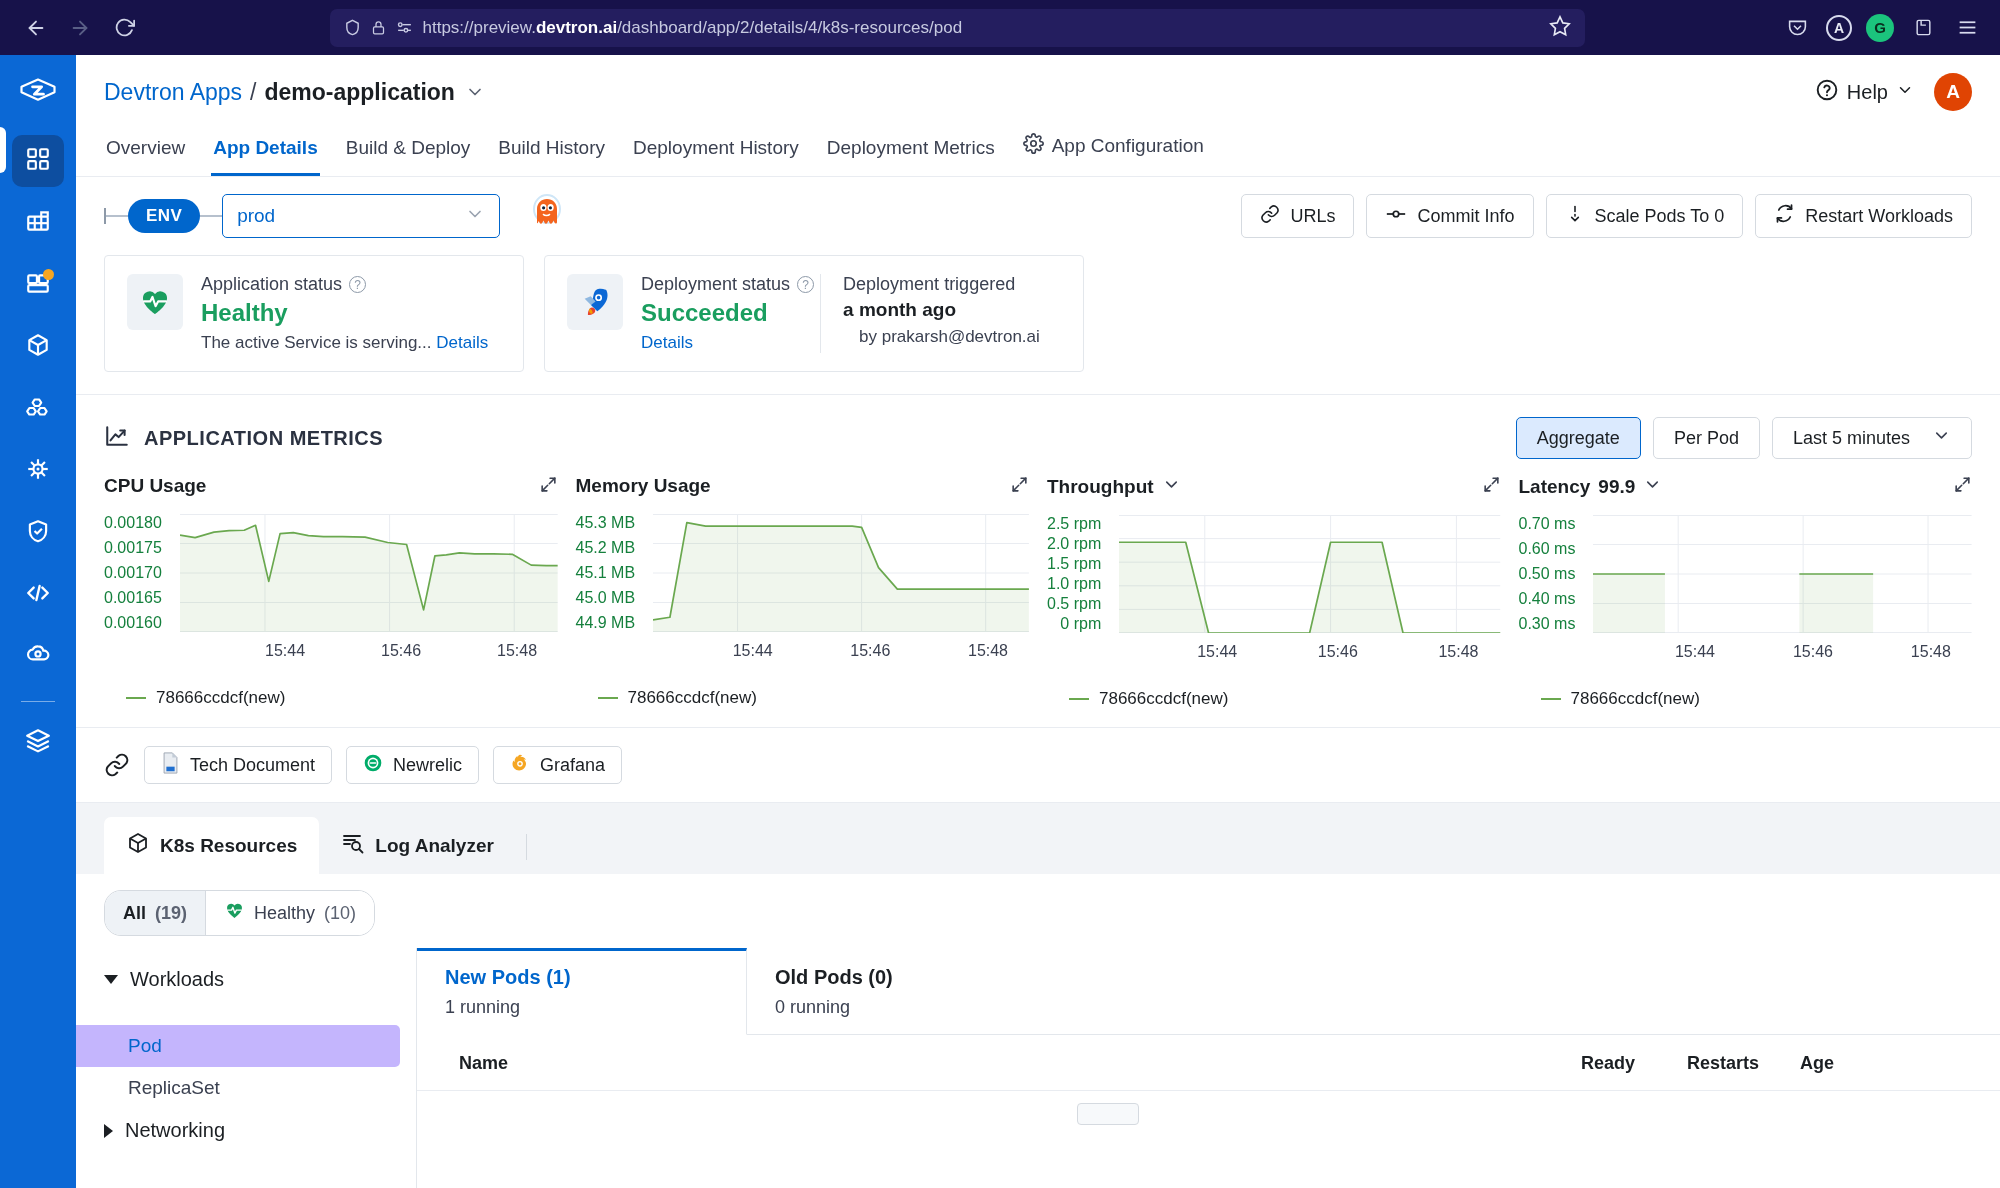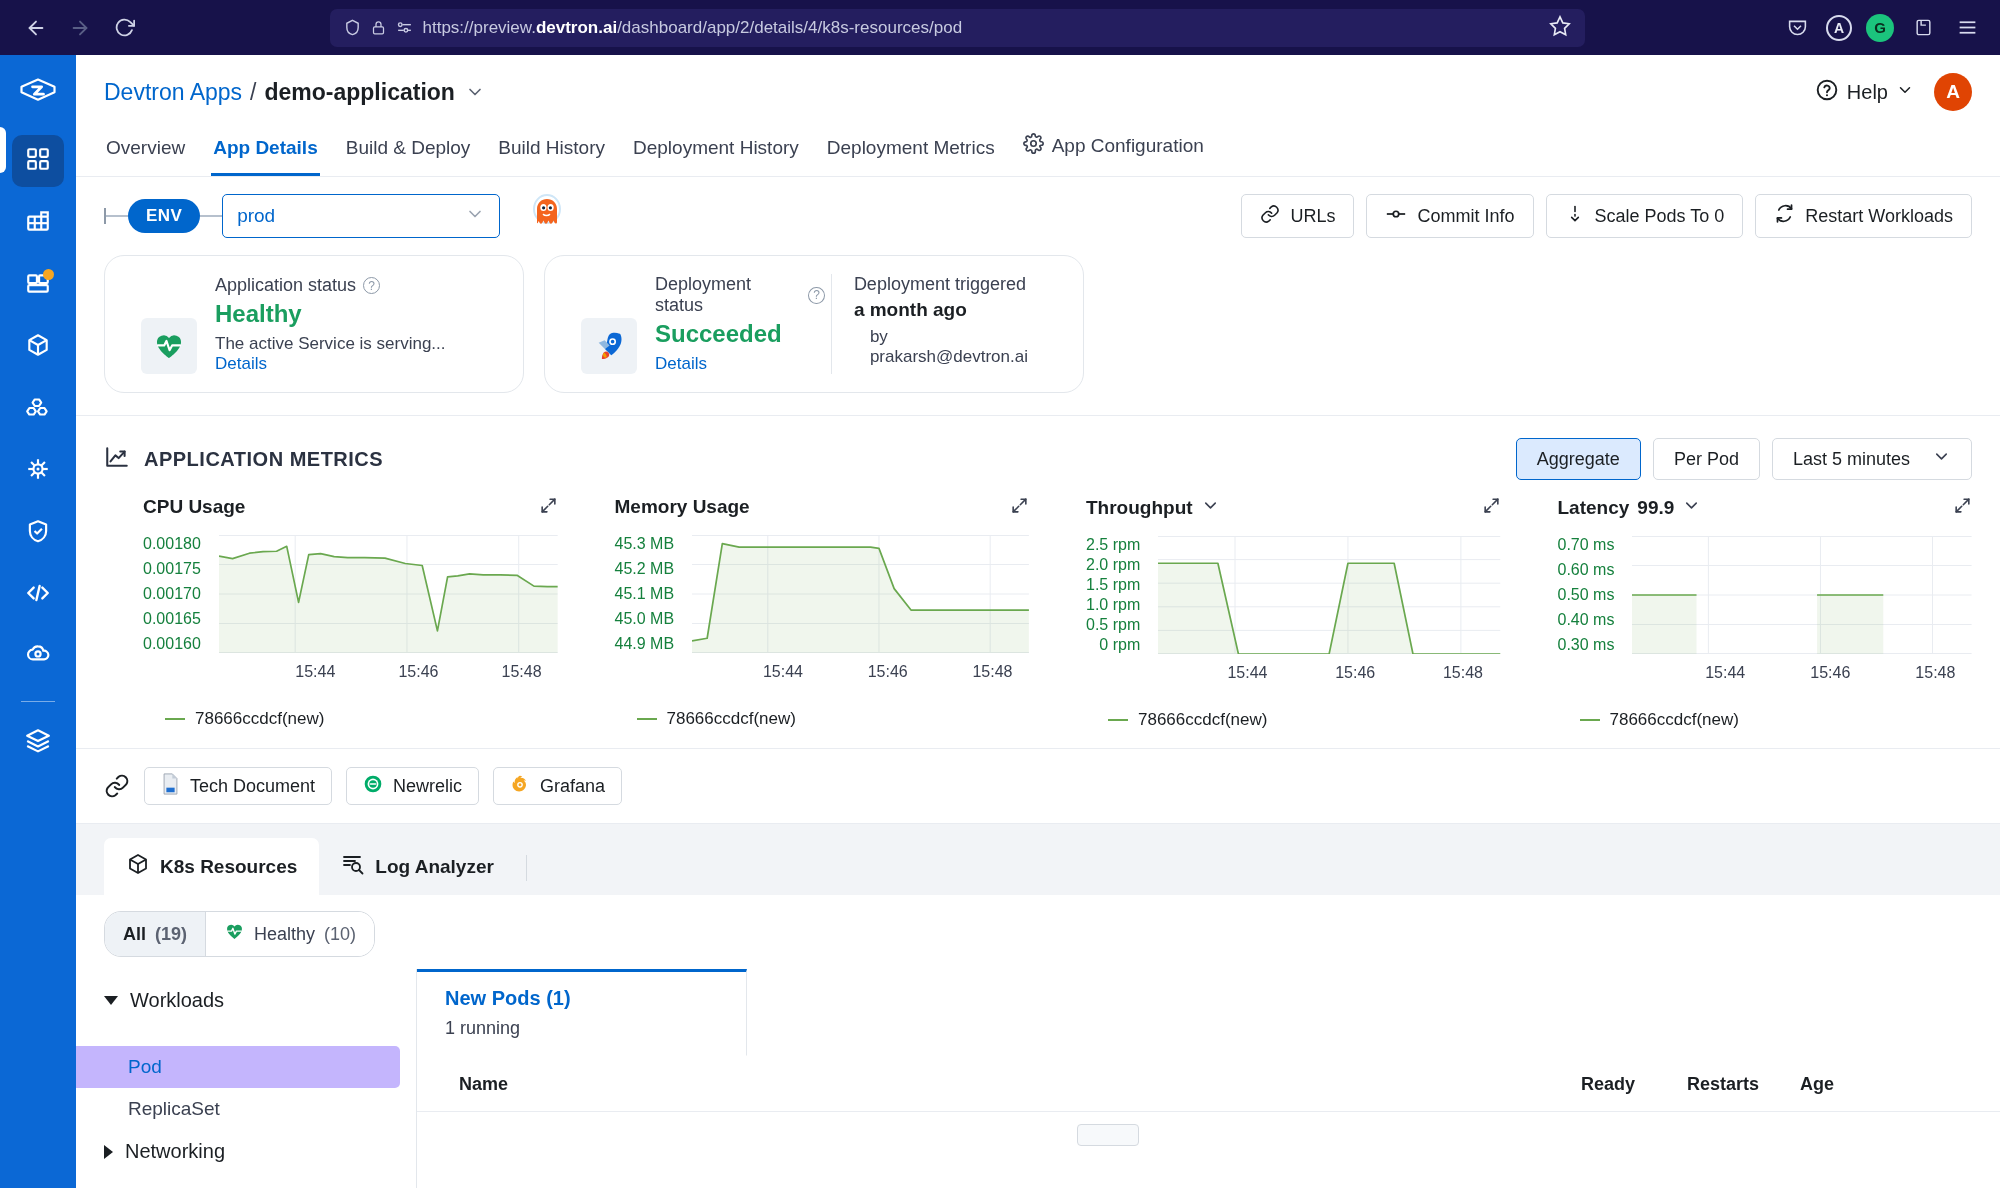--- a/index.html
+++ b/index.html
@@ -186,25 +186,25 @@
     background: #fff;
     display: flex; align-items: center; gap: 10px;
     padding: 0 18px;
     font-size: 18px; color: #1b1f23;
   }
 
   
   .status-row { display: flex; gap: 20px; padding: 0 28px 22px 28px; background: #fff; }
   .status-card {
     border: 1px solid #e3e7ec;
-    border-radius: 20px;
+    border-radius: 4px;
     background: #fff;
-    padding: 18px 36px;
+    padding: 18px 22px;
     display: flex;
-    align-items: flex-end;
+    align-items: flex-start;
     gap: 18px;
   }
   .card-a { width: 420px; }
   .card-b { width: 540px; }
   .st-icon {
     width: 56px; height: 56px;
     background: #eef2f6;
     border-radius: 6px;
     display: flex; align-items: center; justify-content: center;
     flex-shrink: 0;
@@ -237,21 +237,21 @@
   .seg {
     height: 42px; border-radius: 5px;
     border: 1px solid #d5dae0; background:#fff;
     display: flex; align-items: center; padding: 0 20px;
     font-size: 18px; color: #1b1f23;
   }
   .seg.active { background: #dbeafe; border-color: #0066cc; }
   .seg.range { gap: 22px; }
 
   .charts { display: flex; gap: 0; margin-top: 16px; }
-  .chart-cell { flex: 1; padding-right: 18px; position: relative; min-width:0;margin-left:39px; }
+  .chart-cell { flex: 1; padding-right: 18px; position: relative; min-width:0; }
   .chart-head { display: flex; align-items: flex-start; justify-content: space-between; }
   .chart-title { font-size: 19px; font-weight: 700; color: #1b1f23; display:flex; align-items:center; gap:8px; }
   .chart-title .sub { font-weight: 700; }
   .expand { color: #3b4151; }
   .chart-body { margin-top: 16px; display: flex; }
   .y-axis { display: flex; flex-direction: column; justify-content: space-between; align-items: flex-end;
             font-size: 16px; color: #15803d; height: 118px; padding-right: 18px; }
   .plot { flex: 1; position: relative; height: 118px; min-width:0; }
   .x-axis { display: flex; font-size: 16px; color: #3b4151; margin-top: 10px; position: relative; height: 20px; }
   .x-axis span { position: absolute; transform: translateX(-50%); }
@@ -1059,20 +1059,24 @@
               <span>Networking</span>
             </div>
           </div>
 
           <div class="res-main">
             <div class="pod-tabs">
               <div class="pod-tab active">
                 <div class="pt-title">New Pods (1)</div>
                 <div class="pt-sub">1 running</div>
               </div>
+              <div class="pod-tab flexfill">
+                <div class="pt-title">Old Pods (0)</div>
+                <div class="pt-sub">0 running</div>
+              </div>
             </div>
 
             <div class="table-head">
               <div class="th-name">Name</div>
               <div class="th-ready">Ready</div>
               <div class="th-restarts">Restarts</div>
               <div class="th-age">Age</div>
             </div>
             <div class="table-stub">
               <div class="stub-pill"></div>

